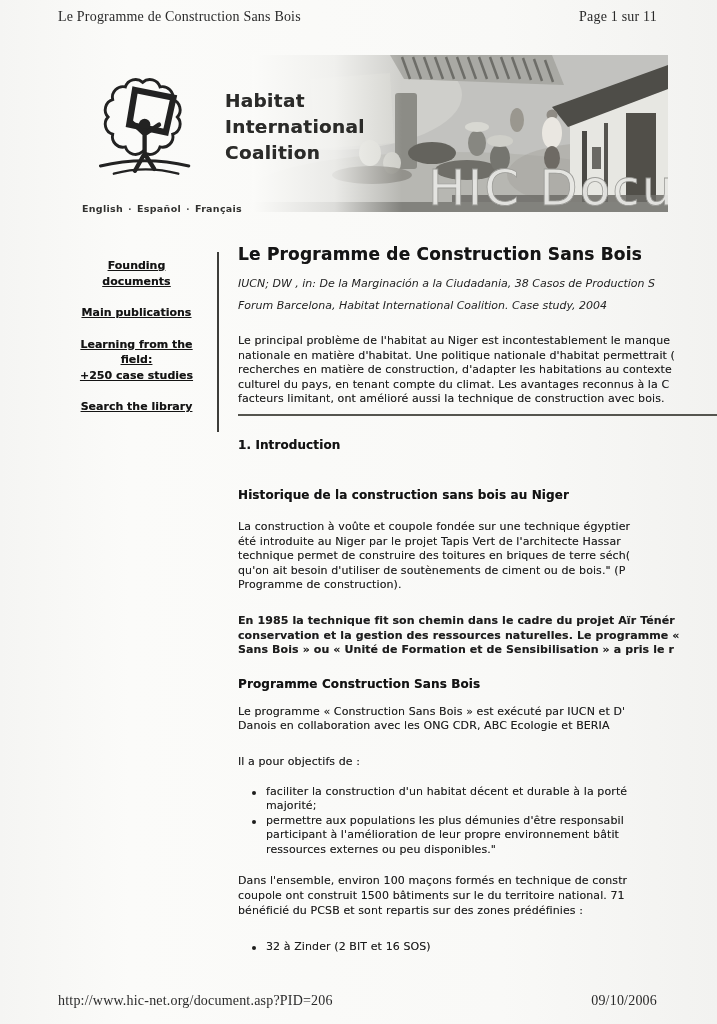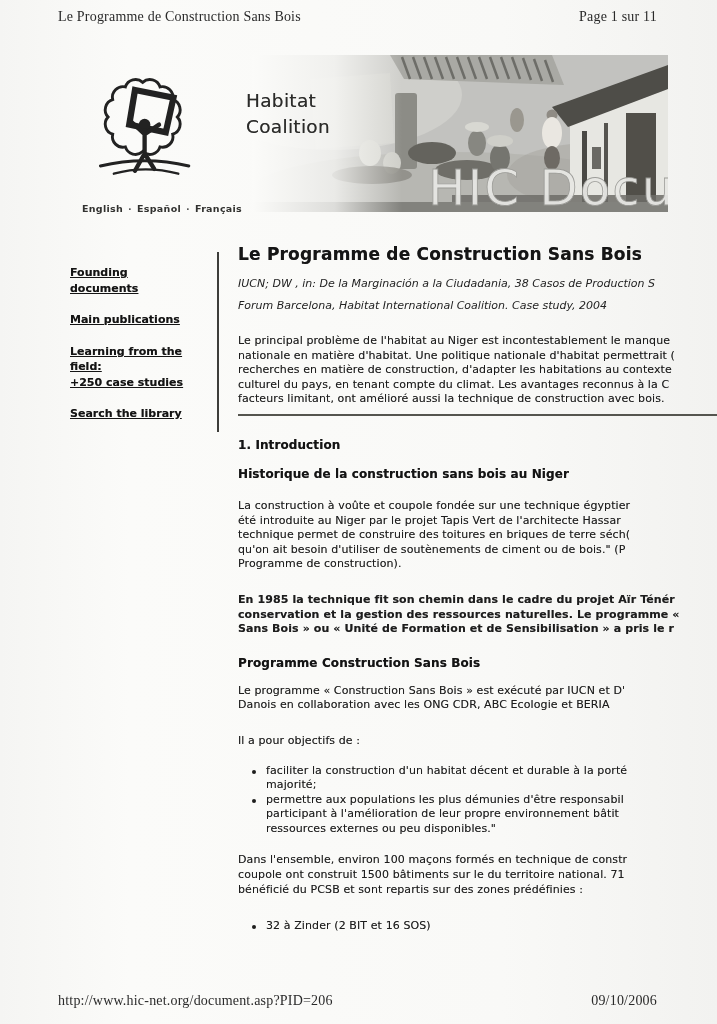--- a/index.html
+++ b/index.html
@@ -18,50 +18,50 @@
     font-size:14px; color:#2a2a2a; letter-spacing:.2px;
   }
   .print-header { top:9px; }
   .print-footer { top:993px; }
 
   
   .banner { position:absolute; left:63px; top:55px; width:605px; height:157px; }
   .photo  { position:absolute; right:0; top:0; width:416px; height:157px; display:block; }
   .logo   { position:absolute; left:22px; top:13px; width:125px; height:120px; }
   .org    { position:absolute; left:162px; top:33px;
-            font-size:18.5px; line-height:26px; font-weight:normal; color:#2b2b29;
-            letter-spacing:.3px; text-shadow:0 0 .6px rgba(35,35,35,.55);margin-left:21px; }
+            font-size:18.5px; line-height:26px; font-weight:bold; color:#2b2b29;
+            letter-spacing:.3px; text-shadow:0 0 .6px rgba(35,35,35,.55); }
   .langs  { position:absolute; left:19px; top:148px;
             font-size:9.5px; font-weight:bold; color:#323230; letter-spacing:.3px; }
   .langs a { color:#323230; text-decoration:none; cursor:pointer; }
   .langs .sep { margin:0 5px; color:#555; }
 
   
-  .sidebar { position:absolute; left:70px; top:265px; width:133px; text-align:left; }
+  .sidebar { position:absolute; left:70px; top:258px; width:133px; text-align:center; }
   .sidebar a { display:block; font-size:11px; line-height:15.5px; font-weight:bold;
                color:#141414; text-decoration:underline; white-space:pre-line;
                cursor:pointer; text-shadow:0 0 .5px rgba(20,20,20,.5); }
   .sidebar a + a { margin-top:16px; }
   .vrule { position:absolute; left:217px; top:252px; width:2px; height:180px; background:#3d3d3a; }
 
   
   .content { position:absolute; left:238px; top:240px; width:479px; overflow:hidden; }
   .content * { margin:0; }
   .lines { white-space:pre-line; }
   .content h1 { font-size:17px; line-height:20px; margin-top:4px; color:#151515;
                 letter-spacing:.2px; text-shadow:0 0 .6px rgba(20,20,20,.6); }
   .cite { margin-top:9px; font-style:italic; font-size:11px; line-height:22px; color:#222; }
   .body { font-size:11px; line-height:14.6px; letter-spacing:.1px; color:#1d1d1d;
           text-shadow:0 0 .5px rgba(25,25,25,.45); }
   .lead { margin-top:17px; }
   .content hr { margin-top:7px; border:none; border-top:2px solid #55554f; }
   .content h2, .content h3 { font-size:12px; line-height:15px; color:#141414;
           letter-spacing:.1px; text-shadow:0 0 .6px rgba(20,20,20,.6); }
   .h-intro { margin-top:22px; }
-  .h-hist  { margin-top:14px; }
+  .h-hist  { margin-top:35px; }
   .p-hist1 { margin-top:17px; }
   .p-hist2 { margin-top:21px;font-weight:bold; }
   .h-prog  { margin-top:19px; }
   .p-prog  { margin-top:13px; }
   .p-obj   { margin-top:21px; }
   .content ul { list-style:none; padding:0; margin:15px 0 0 12px; }
   .content ul.zones { margin-top:22px; }
   .content li { position:relative; padding-left:16px; }
   .content li::before { content:""; position:absolute; left:2px; top:6px;
           width:4px; height:4px; border-radius:50%; background:#1d1d1d; }
@@ -123,20 +123,21 @@
       <path d="M96,46 A11 11 0 0 1 91.2,64 A11 11 0 0 1 78,77.2 A11 11 0 0 1 60,82 A11 11 0 0 1 42,77.2 A11 11 0 0 1 28.8,64 A11 11 0 0 1 24,46 A11 11 0 0 1 28.8,28 A11 11 0 0 1 42,14.8 A11 11 0 0 1 60,10 A11 11 0 0 1 78,14.8 A11 11 0 0 1 91.2,28 A11 11 0 0 1 96,46 Z" fill="none" stroke="#222" stroke-width="3"></path>
       <path d="M52,18 L92,26 L84,62 L46,54 Z" fill="none" stroke="#222" stroke-width="6.5" stroke-linejoin="miter"></path>
       <circle cx="62" cy="54" r="6" fill="#222"></circle>
       <path d="M62,60 L62,84 M62,84 L52,102 M62,84 L72,100 M62,64 L47,50 M62,64 L77,54" fill="none" stroke="#222" stroke-width="4.5" stroke-linecap="round"></path>
       <path d="M16,97 Q62,86 108,97" fill="none" stroke="#222" stroke-width="3" stroke-linecap="round"></path>
       <path d="M30,105 Q63,96 97,105" fill="none" stroke="#222" stroke-width="2.5" stroke-linecap="round"></path>
     </svg>
 
     <div class="org">
       <div>Habitat</div>
+      <div>International</div>
       <div>Coalition</div>
     </div>
 
     <div class="langs">
       <a>English</a><span class="sep">·</span><a>Español</a><span class="sep">·</span><a>Français</a>
     </div>
   </div>
 
   <nav class="sidebar">
     <a class="lines">Founding

